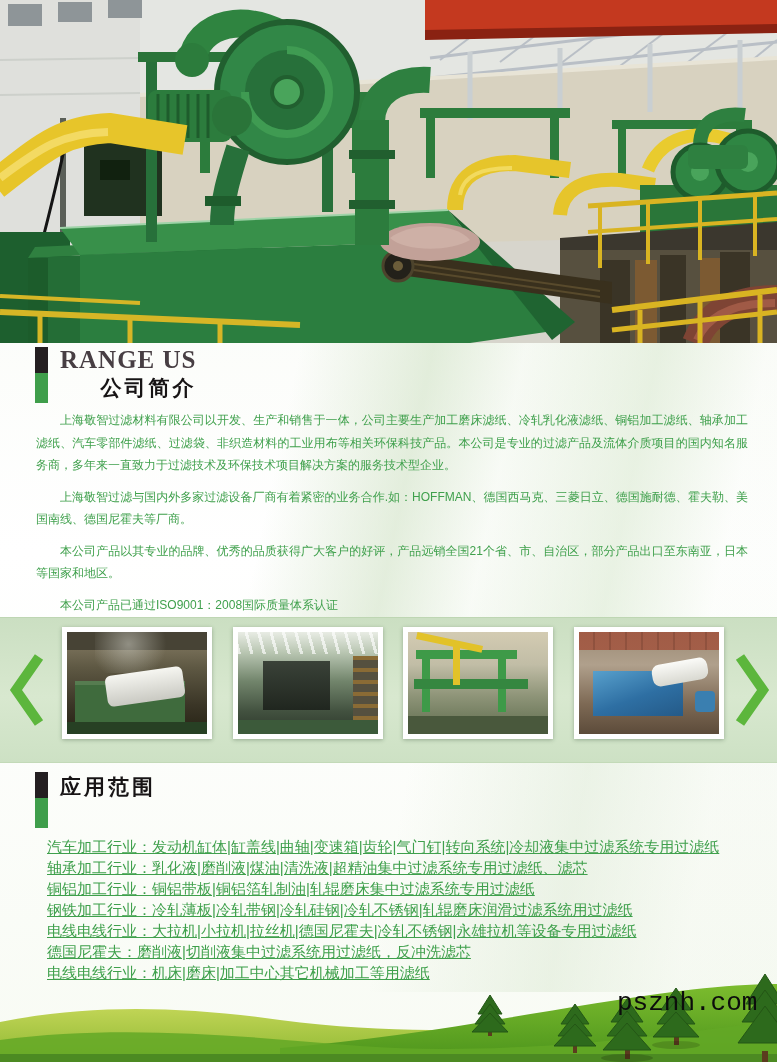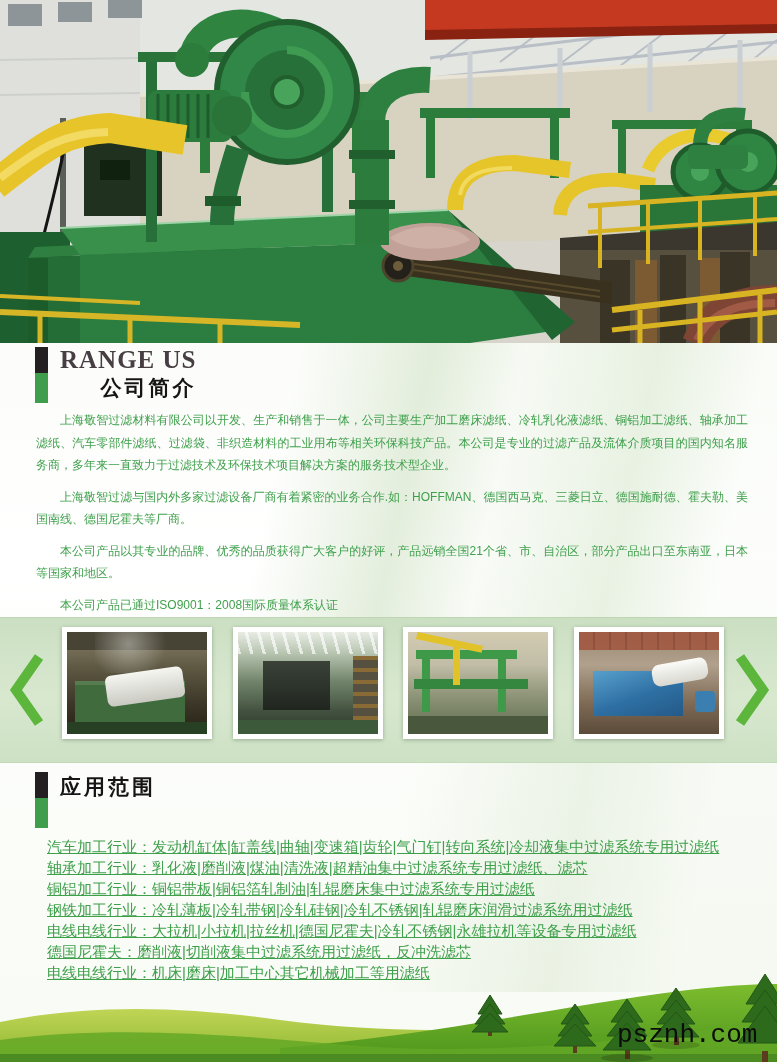--- a/index.html
+++ b/index.html
@@ -54,21 +54,21 @@
 
   
   .app-list{position:absolute;top:836px;left:47px;width:706px;
     font-size:15px;line-height:21px;color:#3fa04c;}
   .app-row{white-space:nowrap;overflow:hidden;text-decoration:underline;}
 
   
   .footer-grass{position:absolute;left:0;top:958px;width:777px;height:104px;}
   .watermark{position:absolute;left:617px;top:988px;
     font-family:"Liberation Mono","DejaVu Sans Mono",monospace;
-    font-size:26px;color:#0c0c0c;letter-spacing:0;margin-top:32px;}
+    font-size:26px;color:#0c0c0c;letter-spacing:0;}
 </style>
 </head>
 <body>
 
 <div class="page">
 
   <div class="hero">
     <svg width="777" height="343" viewBox="0 0 777 343" preserveAspectRatio="none">
 
       <rect x="0" y="0" width="777" height="343" fill="#d7d5cc"></rect>

